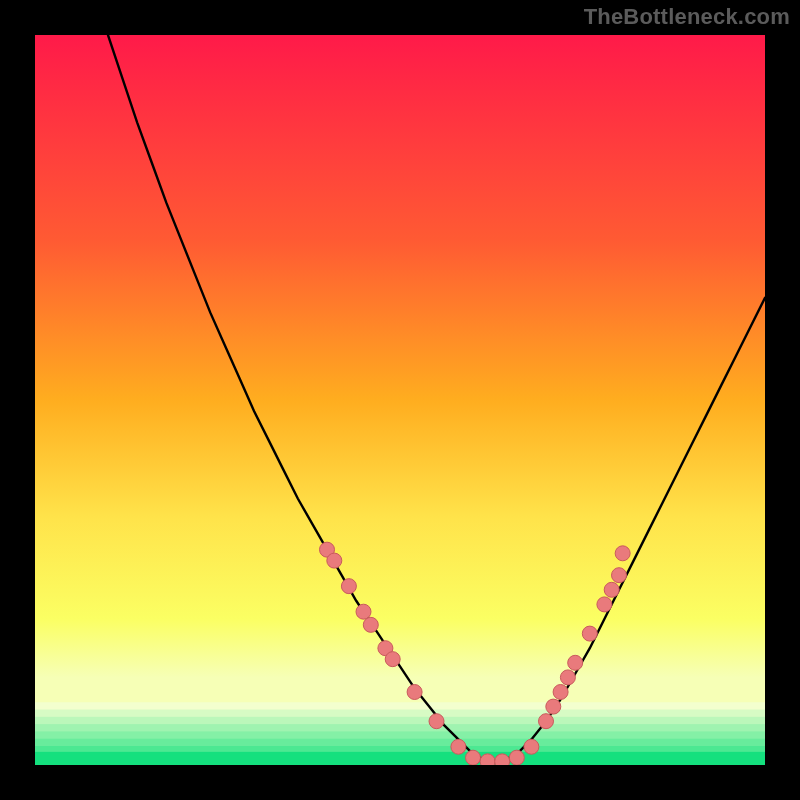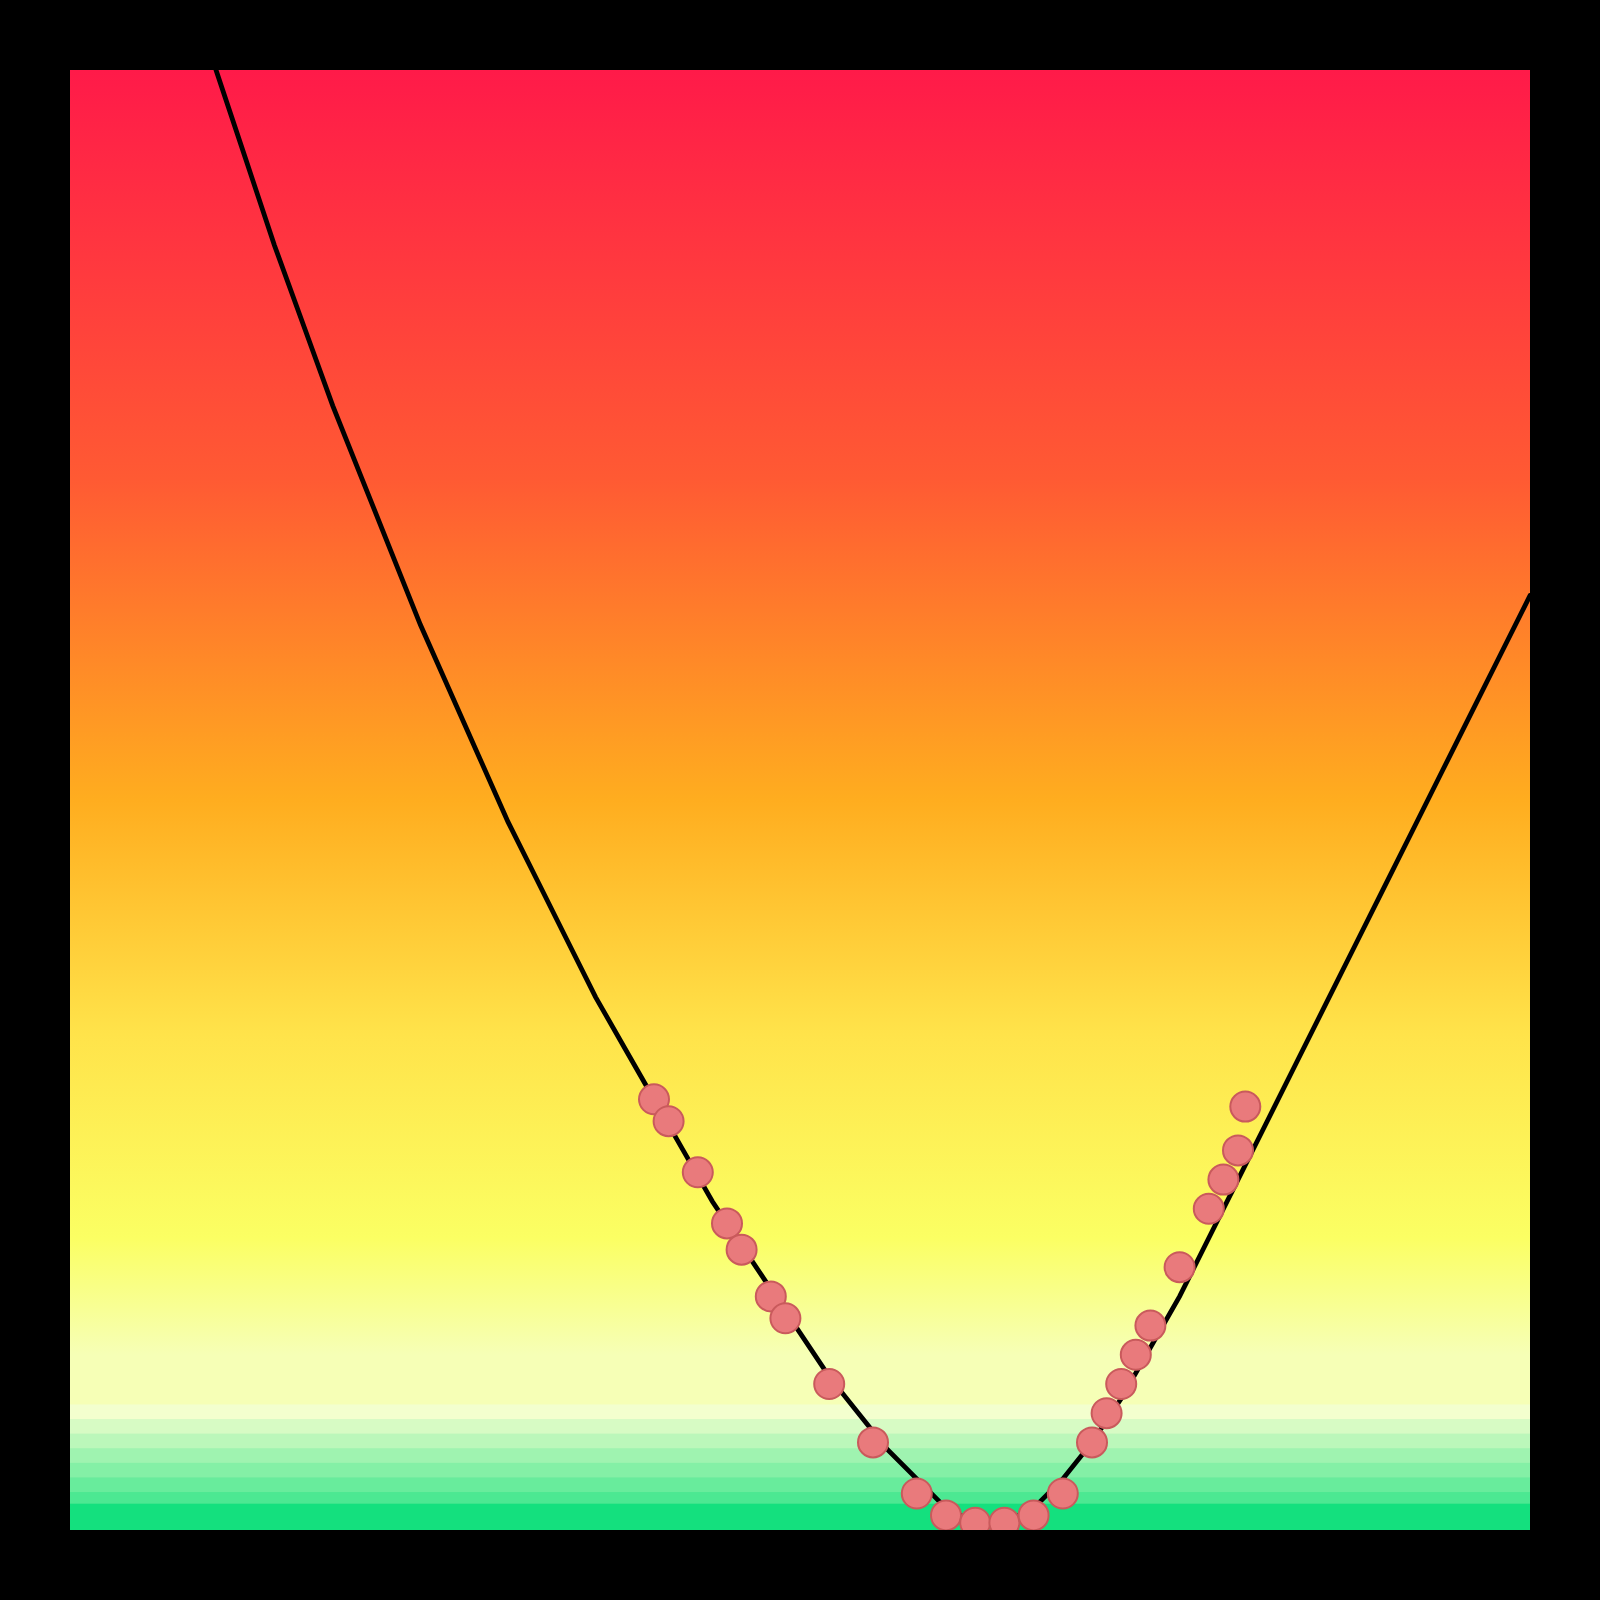--- a/index.html
+++ b/index.html
@@ -44,20 +44,21 @@
     height: 730px;
   }
   svg {
     display: block;
   }
 </style>
 </head>
 <body>
 
 <div class="frame">
+  <div class="watermark">TheBottleneck.com</div>
   <div class="plot-outer">
     <svg class="plot" viewBox="0 0 730 730" width="730" height="730" preserveAspectRatio="none">
       <defs>
         <linearGradient id="bg-grad" x1="0" y1="0" x2="0" y2="1">
           <stop id="g0" offset="0%" stop-color="#ff1a49"></stop>
           <stop id="g1" offset="28%" stop-color="#ff5a33"></stop>
           <stop id="g2" offset="50%" stop-color="#ffad1f"></stop>
           <stop id="g3" offset="66%" stop-color="#ffe34a"></stop>
           <stop id="g4" offset="80%" stop-color="#fbff63"></stop>
           <stop id="g5" offset="88%" stop-color="#f6ffb6"></stop>

